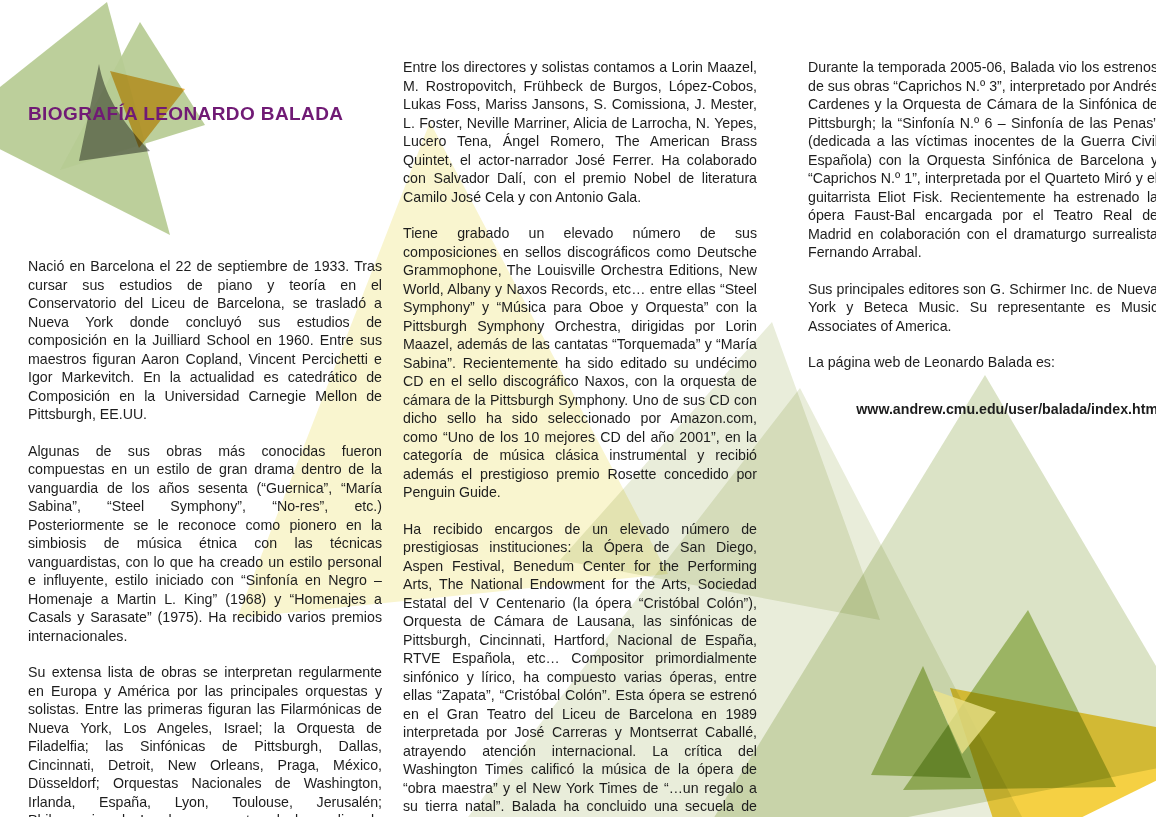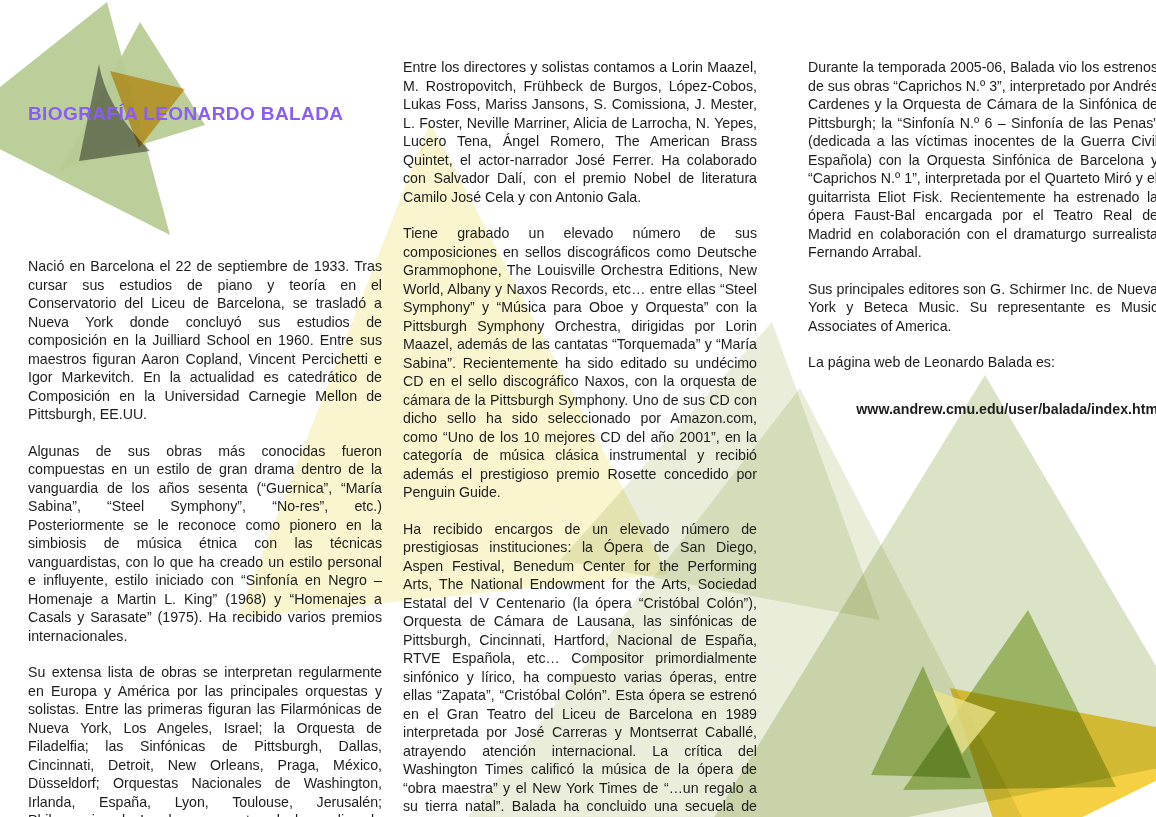--- a/index.html
+++ b/index.html
@@ -19,21 +19,21 @@
   }
   .bg .mult { mix-blend-mode: multiply; }
   .page-title {
     position: absolute;
     left: 28px;
     top: 103px;
     margin: 0;
     font-size: 19px;
     font-weight: bold;
     letter-spacing: 0.4px;
-    color: #8b5cf6;
+    color: #701a75;
     white-space: nowrap;
   }
   .col {
     position: absolute;
     width: 354px;
     text-align: justify;
     font-size: 14.2px;
     line-height: 18.5px;
     color: #1d1d1d;
     hyphens: auto;

